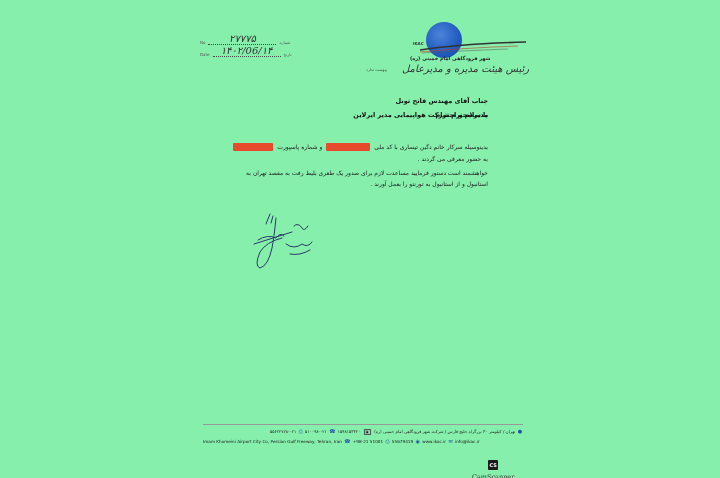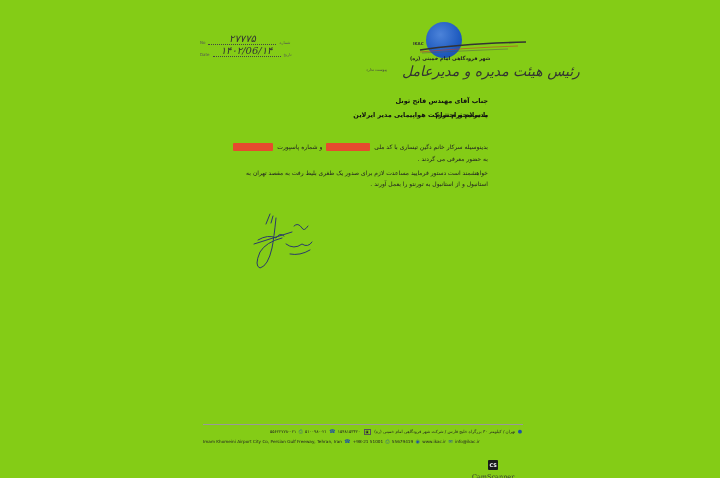--- a/index.html
+++ b/index.html
@@ -1,35 +1,35 @@
 <!DOCTYPE html>
 <html><head>
 <meta charset="utf-8">
 <style>
   html, body { margin: 0; padding: 0; }
   body {
     width: 720px; height: 478px; background: #ffffff; position: relative; overflow: hidden;
     font-family: "DejaVu Sans", sans-serif; color: #222;
   }
-  .page { position: absolute; left: 0; top: 0; width: 720px; height: 478px; background: #84cc16; }
+  .page { position: absolute; left: 0; top: 0; width: 720px; height: 478px; background: #86efac; }
   .abs { position: absolute; }
   .rtl { direction: rtl; unicode-bidi: plaintext; }
 
   
   .meta-row { position: absolute; left: 200px; font-size: 8px; color: #333; display: flex; align-items: flex-end; gap: 3px; white-space: nowrap; }
   .meta-row .lbl-en { font-size: 4px; color: #555; }
   .meta-row .line { border-bottom: 1px dotted #444; padding: 0 4px; font-size: 10px; color: #333; font-family: "DejaVu Serif", serif; font-style: italic; min-width: 60px; text-align: center; }
   .meta-row .lbl-fa { font-size: 4px; color: #555; }
 
   
   .logo-circle { left: 426px; top: 22px; width: 36px; height: 36px; border-radius: 50%; background: radial-gradient(circle at 40% 35%, #4c83d9 0%, #1f5bbf 60%, #184a9f 100%); }
   .logo-swoosh { left: 418px; top: 40px; width: 110px; height: 14px; }
   .logo-iko { left: 413px; top: 41px; font-size: 4px; color: #333; font-weight: bold; }
   .org-name { left: 410px; top: 55px; font-size: 5px; font-weight: bold; color: #222; }
-  .exec-title { left: 402px; top: 63px; font-size: 14px; font-style: italic; color: #333; font-family: "DejaVu Serif", serif; }
+  .exec-title { left: 402px; top: 63px; font-size: 10px; font-style: italic; color: #333; font-family: "DejaVu Serif", serif; }
   .exec-sub { left: 366px; top: 67px; font-size: 4px; color: #444; }
 
   
   .addr { right: 232px; font-size: 6.5px; font-weight: bold; color: #111; text-align: right; }
   .body-line { right: 232px; font-size: 6px; color: #222; text-align: right; white-space: nowrap; }
   .redact { display: inline-block; width: 44px; height: 8px; background: #e64b2e; border-radius: 1px; vertical-align: middle; margin: 0 2px; }
 
   
   .signature { left: 246px; top: 208px; width: 70px; height: 65px; }
 

